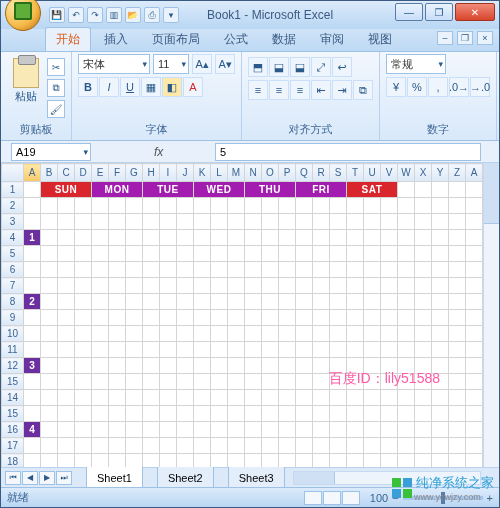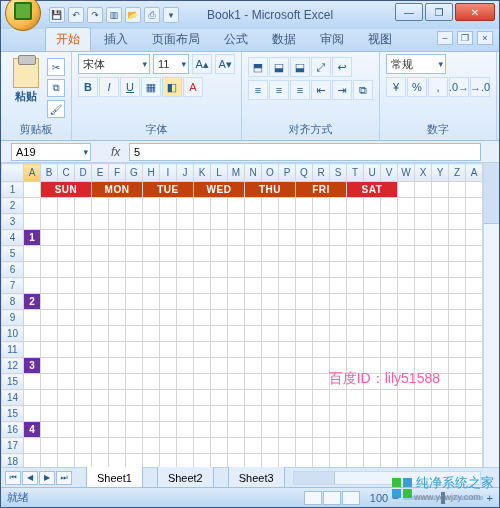--- a/index.html
+++ b/index.html
@@ -18,45 +18,45 @@
   .rtab { padding:3px 10px; font-size:12px; color:#3b5a82; border:1px solid transparent; border-bottom:none; cursor:pointer; }
   .rtab.active { background:#e8f1fb; border-color:#9ec1e6; border-radius:3px 3px 0 0; color:#d85a1a; }
   .tab-aux { position:absolute; right:6px; top:2px; display:flex; gap:4px; }
   .tab-aux .aux { width:16px; height:14px; border:1px solid #9ec1e6; background:#eaf3fc; font-size:9px; color:#2a5a8a; display:flex; align-items:center; justify-content:center; }
   .ribbon { height:90px; background:linear-gradient(#f2f7fd,#d9e9fa); border-top:1px solid #9ec1e6; border-bottom:1px solid #9ec1e6; display:flex; }
   .group { border-right:1px solid #b7d1ee; padding:2px 6px 0 6px; display:flex; flex-direction:column; justify-content:space-between; }
   .group-label { font-size:11px; color:#3b6594; text-align:center; padding:2px 0 3px; }
   .paste-big { width:38px; display:flex; flex-direction:column; align-items:center; gap:1px; padding-top:4px; }
   .paste-ico { width:26px; height:30px; background:#f8e9b6; border:1px solid #c7a968; position:relative; }
   .paste-ico::before { content:""; position:absolute; left:4px; top:-4px; width:16px; height:8px; background:#c8c8c8; border:1px solid #888; border-radius:2px; }
-  .paste-lbl { font-size:11px; color:#2a5a8a;font-weight:bold; }
+  .paste-lbl { font-size:11px; color:#2a5a8a; }
   .mini-col { display:flex; flex-direction:column; gap:3px; padding-top:4px; }
   .mini { width:18px; height:18px; border:1px solid #9ec1e6; background:#fff; display:flex; align-items:center; justify-content:center; font-size:10px; color:#2a5a8a; }
   .font-row { display:flex; gap:3px; align-items:flex-end; }
   .combo { height:20px; background:#fff; border:1px solid #9ec1e6; font-size:11px; padding:0 14px 0 4px; display:flex; align-items:center; position:relative; color:#333; }
   .combo::after { content:"▾"; position:absolute; right:2px; font-size:9px; color:#2a5a8a; }
   .btnrow { display:flex; gap:1px; margin-top:3px; }
   .rbtn { width:20px; height:20px; border:1px solid #c9defa; background:#eef5fd; display:flex; align-items:center; justify-content:center; font-size:11px; color:#2a5a8a; }
   .row2 { display:flex; gap:2px; }
-  .namebox-row { height:22px; background:#e8f1fb; border-bottom:1px solid #b7d1ee; display:flex; align-items:center; }
+  .namebox-row { height:22px; background:#e8f1fb; border-bottom:1px solid #b7d1ee; display:flex; align-items:center;gap:43px; }
   .namebox { width:80px; height:18px; margin-left:10px; background:#fff; border:1px solid #9ec1e6; font-size:11px; padding:0 4px; display:flex; align-items:center; position:relative; }
   .namebox::after { content:"▾"; position:absolute; right:2px; font-size:9px; color:#2a5a8a; }
   .fx { width:18px; font-style:italic; font-size:12px; color:#555; margin-left:20px; }
   .formula { flex:1; height:18px; background:#fff; border:1px solid #9ec1e6; font-size:11px; padding:0 4px; display:flex; align-items:center; margin-right:18px; }
   .grid-wrap { flex:1; position:relative; background:#fff; overflow:hidden; }
   table.sheet { border-collapse:collapse; table-layout:fixed; }
   .sheet th, .sheet td { border:1px solid #d4d4d4; font-size:10px; text-align:center; padding:0; overflow:hidden; }
   .sheet thead th { background:linear-gradient(#f4f8fd,#dce9f8); color:#3b6594; height:18px; font-weight:normal; }
   .sheet thead th.sel { background:linear-gradient(#ffe9a8,#f9c96a); }
   .sheet tbody th { background:linear-gradient(#f4f8fd,#dce9f8); color:#3b6594; width:22px; height:16px; font-weight:normal; }
   .corner { width:22px; background:linear-gradient(#f4f8fd,#dce9f8); }
   .colw { width:17px; }
   .day { color:#fff; font-weight:bold; font-size:10px; letter-spacing:0.5px; }
   .red { background:#d9252c; }
-  .purple { background:#c2410c; }
+  .purple { background:#a21caf; }
   .num { background:#6b2fa0; color:#fff; font-weight:bold; }
   .sheet-tabs { height:20px; background:#dce9f8; border-top:1px solid #b7d1ee; display:flex; align-items:center; font-size:11px; }
   .nav-arrows { display:flex; margin-left:4px; gap:1px; }
   .nav-arrows span { width:16px; height:14px; border:1px solid #9ec1e6; background:#f4f8fd; display:flex; align-items:center; justify-content:center; font-size:8px; color:#2a5a8a; }
   .stab { padding:14px 10px; background:#fff; border:1px solid #9ec1e6; border-bottom:none; margin-left:14px; }
   .stab.inactive { background:#e4eefb; }
   .hscroll { flex:1; height:14px; margin:0 18px 0 8px; background:#eef4fc; border:1px solid #c4d9f2; position:relative; }
   .hscroll::before { content:""; position:absolute; left:0; top:0; width:40px; height:100%; background:#cfe0f5; border-right:1px solid #a9c7ec; }
   .statusbar { height:20px; background:linear-gradient(#dcebfb,#b9d6f3); border-top:1px solid #9ec1e6; display:flex; align-items:center; font-size:11px; color:#3b6594; padding:0 6px; justify-content:space-between; }
   .zoom { display:flex; align-items:center; gap:4px; }

